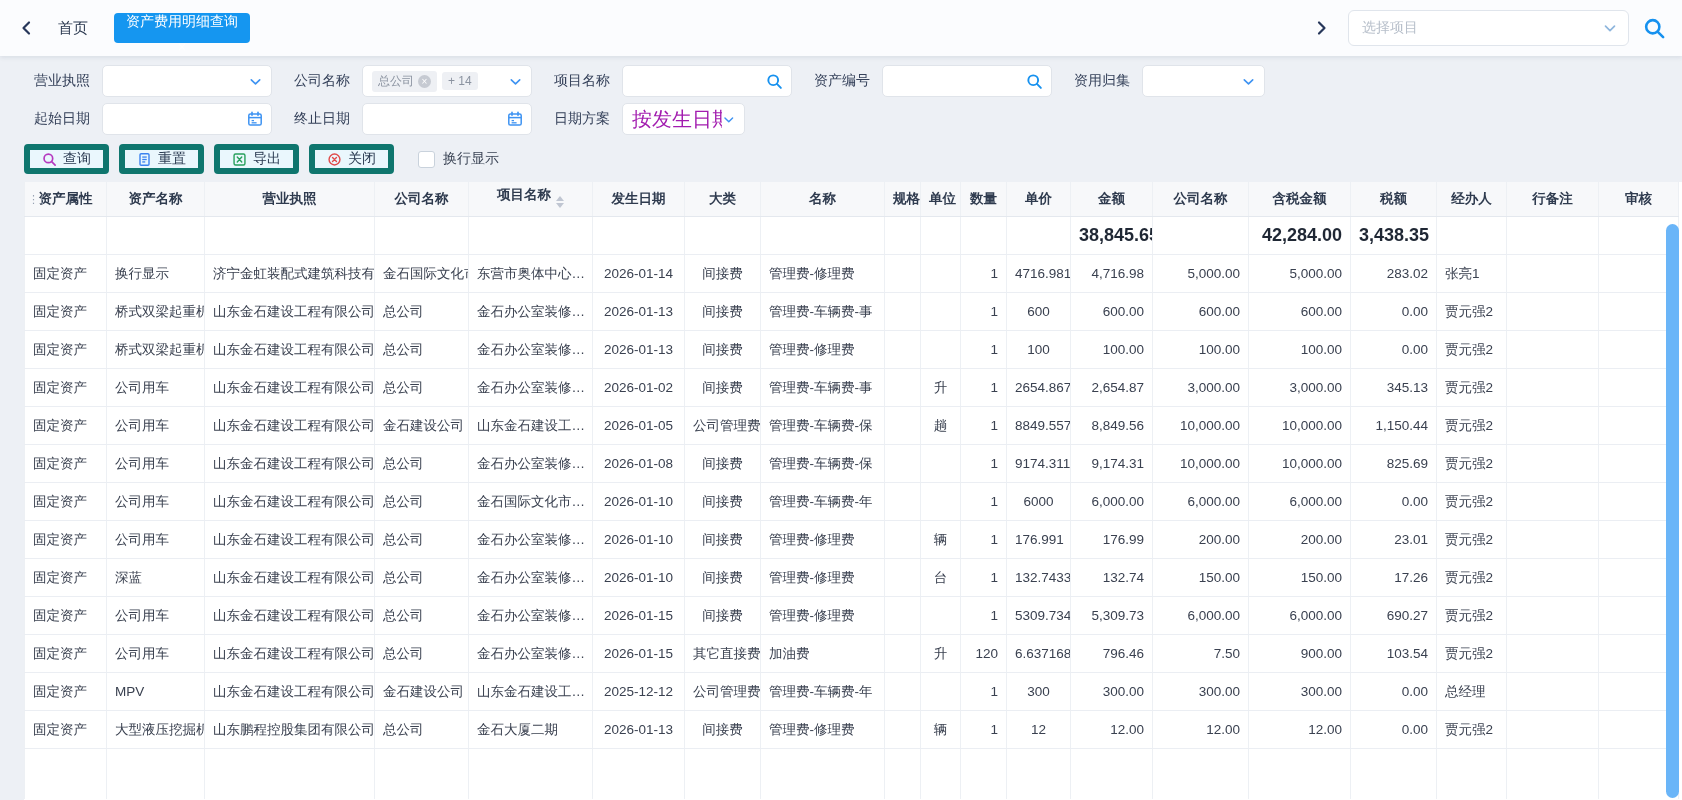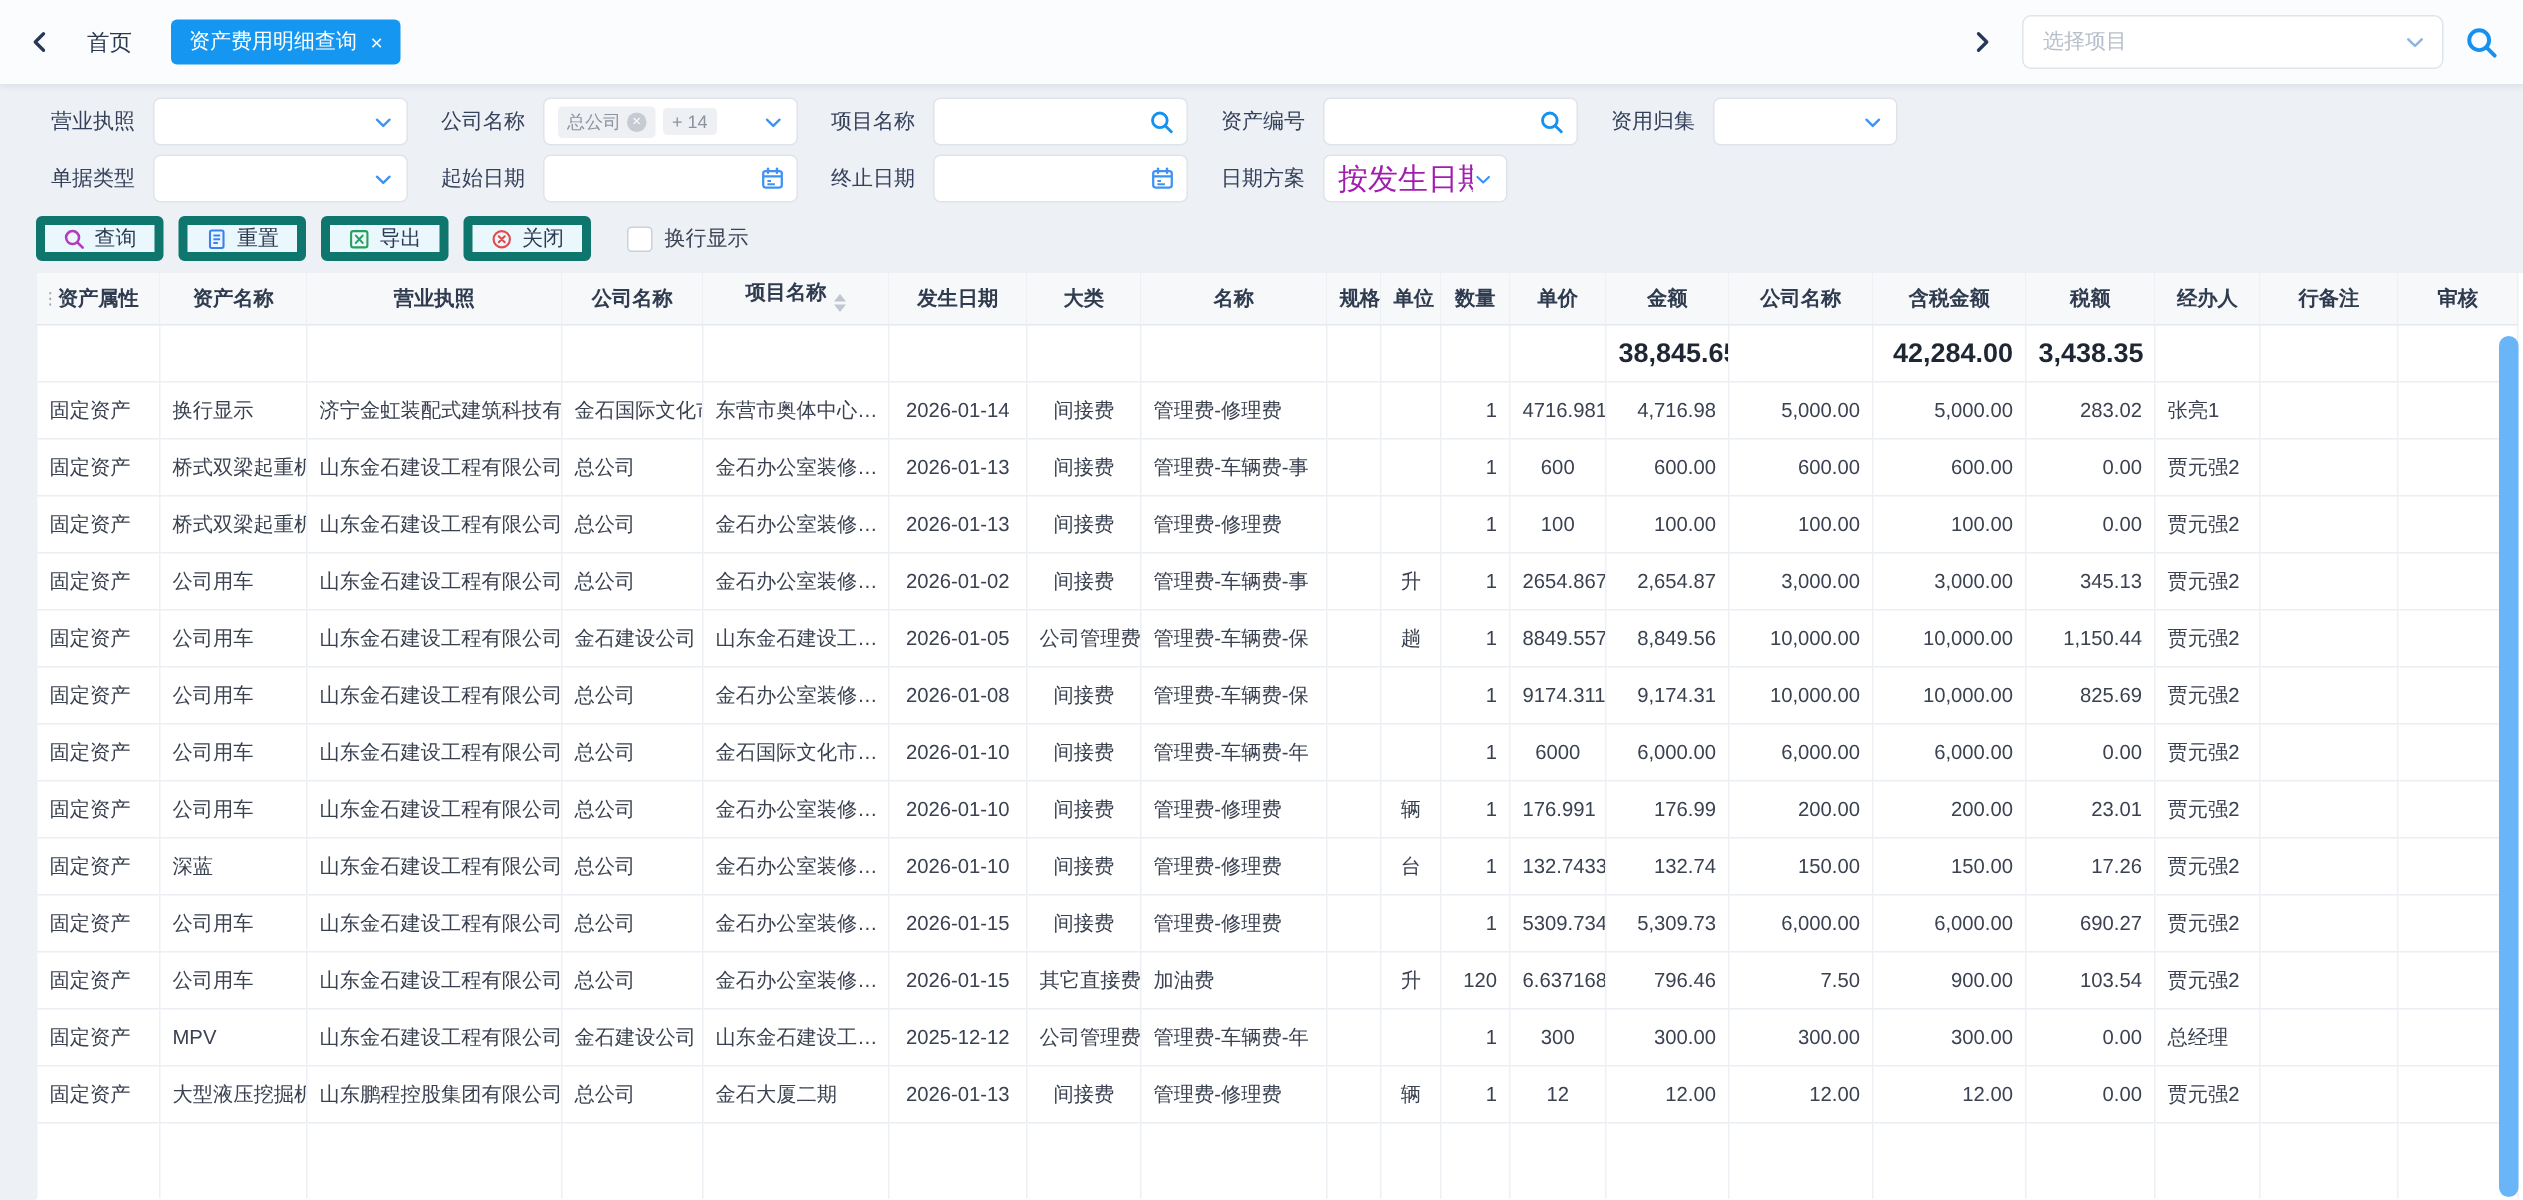--- a/index.html
+++ b/index.html
@@ -5,21 +5,21 @@
   html,body{width:1682px;height:800px;margin:0;overflow:hidden;background:#edf0f5;
     font-family:"Liberation Sans","DejaVu Sans",sans-serif;}
   .app{position:relative;width:1682px;height:800px;}
 
   
   .topbar{position:absolute;top:0;left:0;right:0;height:56px;background:#fbfcfe;
     box-shadow:0 1px 5px rgba(30,56,90,.12);display:flex;align-items:center;padding:0 16px;z-index:5;}
   .nav-chev{display:flex;align-items:center;justify-content:center;width:22px;height:22px;cursor:pointer;}
   .home-tab{margin-left:20px;font-size:15px;color:#2b3950;cursor:pointer;}
   .active-tab{margin-left:26px;display:inline-flex;align-items:center;gap:9px;height:30px;padding:0 12px;
-    border-radius:4px;color:#fff;font-size:14px;cursor:pointer;}
+    border-radius:4px;color:#fff;font-size:14px;cursor:pointer;flex-direction:column;}
   .tab-close{font-size:14px;line-height:1;opacity:.95;cursor:pointer;}
   .flex-spacer{flex:1;}
   .project-select{width:256px;height:34px;background:#fff;border:1px solid #e0e5ec;border-radius:6px;
     display:flex;align-items:center;padding:0 10px 0 13px;margin-left:16px;cursor:pointer;}
   .project-select .ph{flex:1;font-size:14px;color:#b7bfca;}
   .topbar-search{margin-left:14px;display:flex;align-items:center;cursor:pointer;}
 
   
   .filters{position:absolute;top:56px;left:0;right:0;height:126px;padding:6px 0 0 20px;}
   .filter-row{display:flex;align-items:center;height:38px;}
@@ -153,29 +153,20 @@
           <div class="fcontrol">
             <span class="spacer"></span>
             <svg viewBox="0 0 16 16" width="15" height="15" style="display:block">
               <polyline points="3.5,6.2 8,10.6 12.5,6.2" fill="none" stroke="#3e93f2" stroke-width="1.7" stroke-linecap="round" stroke-linejoin="round"></polyline>
             </svg>
           </div>
         </div>
       </div>
     <div class="filter-row" id="filter-row-2">
         <div class="fgroup">
-          <span class="flabel">单据类型</span>
-          <div class="fcontrol">
-            <span class="spacer"></span>
-            <svg viewBox="0 0 16 16" width="15" height="15" style="display:block">
-              <polyline points="3.5,6.2 8,10.6 12.5,6.2" fill="none" stroke="#3e93f2" stroke-width="1.7" stroke-linecap="round" stroke-linejoin="round"></polyline>
-            </svg>
-          </div>
-        </div>
-        <div class="fgroup">
           <span class="flabel">起始日期</span>
           <div class="fcontrol">
             <span class="spacer"></span>
             <svg viewBox="0 0 16 16" width="16" height="16" style="display:block">
               <rect x="1.8" y="3" width="12.4" height="11" rx="1.6" fill="none" stroke="#3e93f2" stroke-width="1.5"></rect>
               <line x1="1.8" y1="6.6" x2="14.2" y2="6.6" stroke="#3e93f2" stroke-width="1.5"></line>
               <line x1="5" y1="1.4" x2="5" y2="4.2" stroke="#3e93f2" stroke-width="1.6" stroke-linecap="round"></line>
               <line x1="11" y1="1.4" x2="11" y2="4.2" stroke="#3e93f2" stroke-width="1.6" stroke-linecap="round"></line>
               <line x1="4.6" y1="9.6" x2="7" y2="9.6" stroke="#3e93f2" stroke-width="1.3"></line>
               <line x1="4.6" y1="11.8" x2="9.6" y2="11.8" stroke="#3e93f2" stroke-width="1.3"></line>

